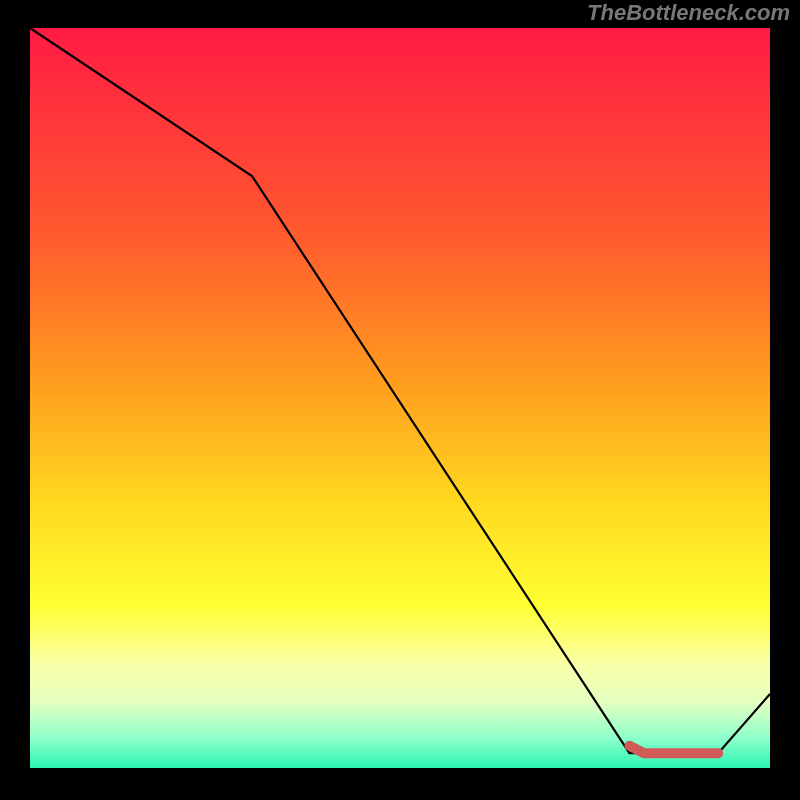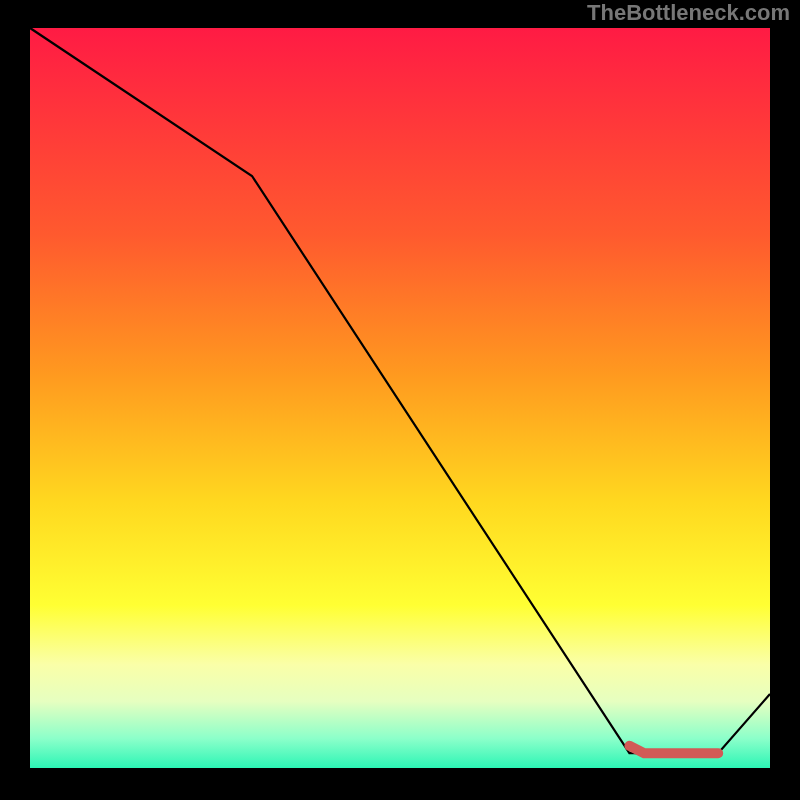--- a/index.html
+++ b/index.html
@@ -7,20 +7,21 @@
     padding: 0;
     width: 800px;
     height: 800px;
     background: #000;
     overflow: hidden;
   }
   .stage {
     position: relative;
     width: 800px;
     height: 715px;
+    font-style: italic;
   }
   .watermark {
     position: absolute;
     top: 0;
     right: 10px;
     font-family: Arial, Helvetica, sans-serif;
     font-size: 22px;
     font-weight: bold;
     color: #777;
     user-select: none;

